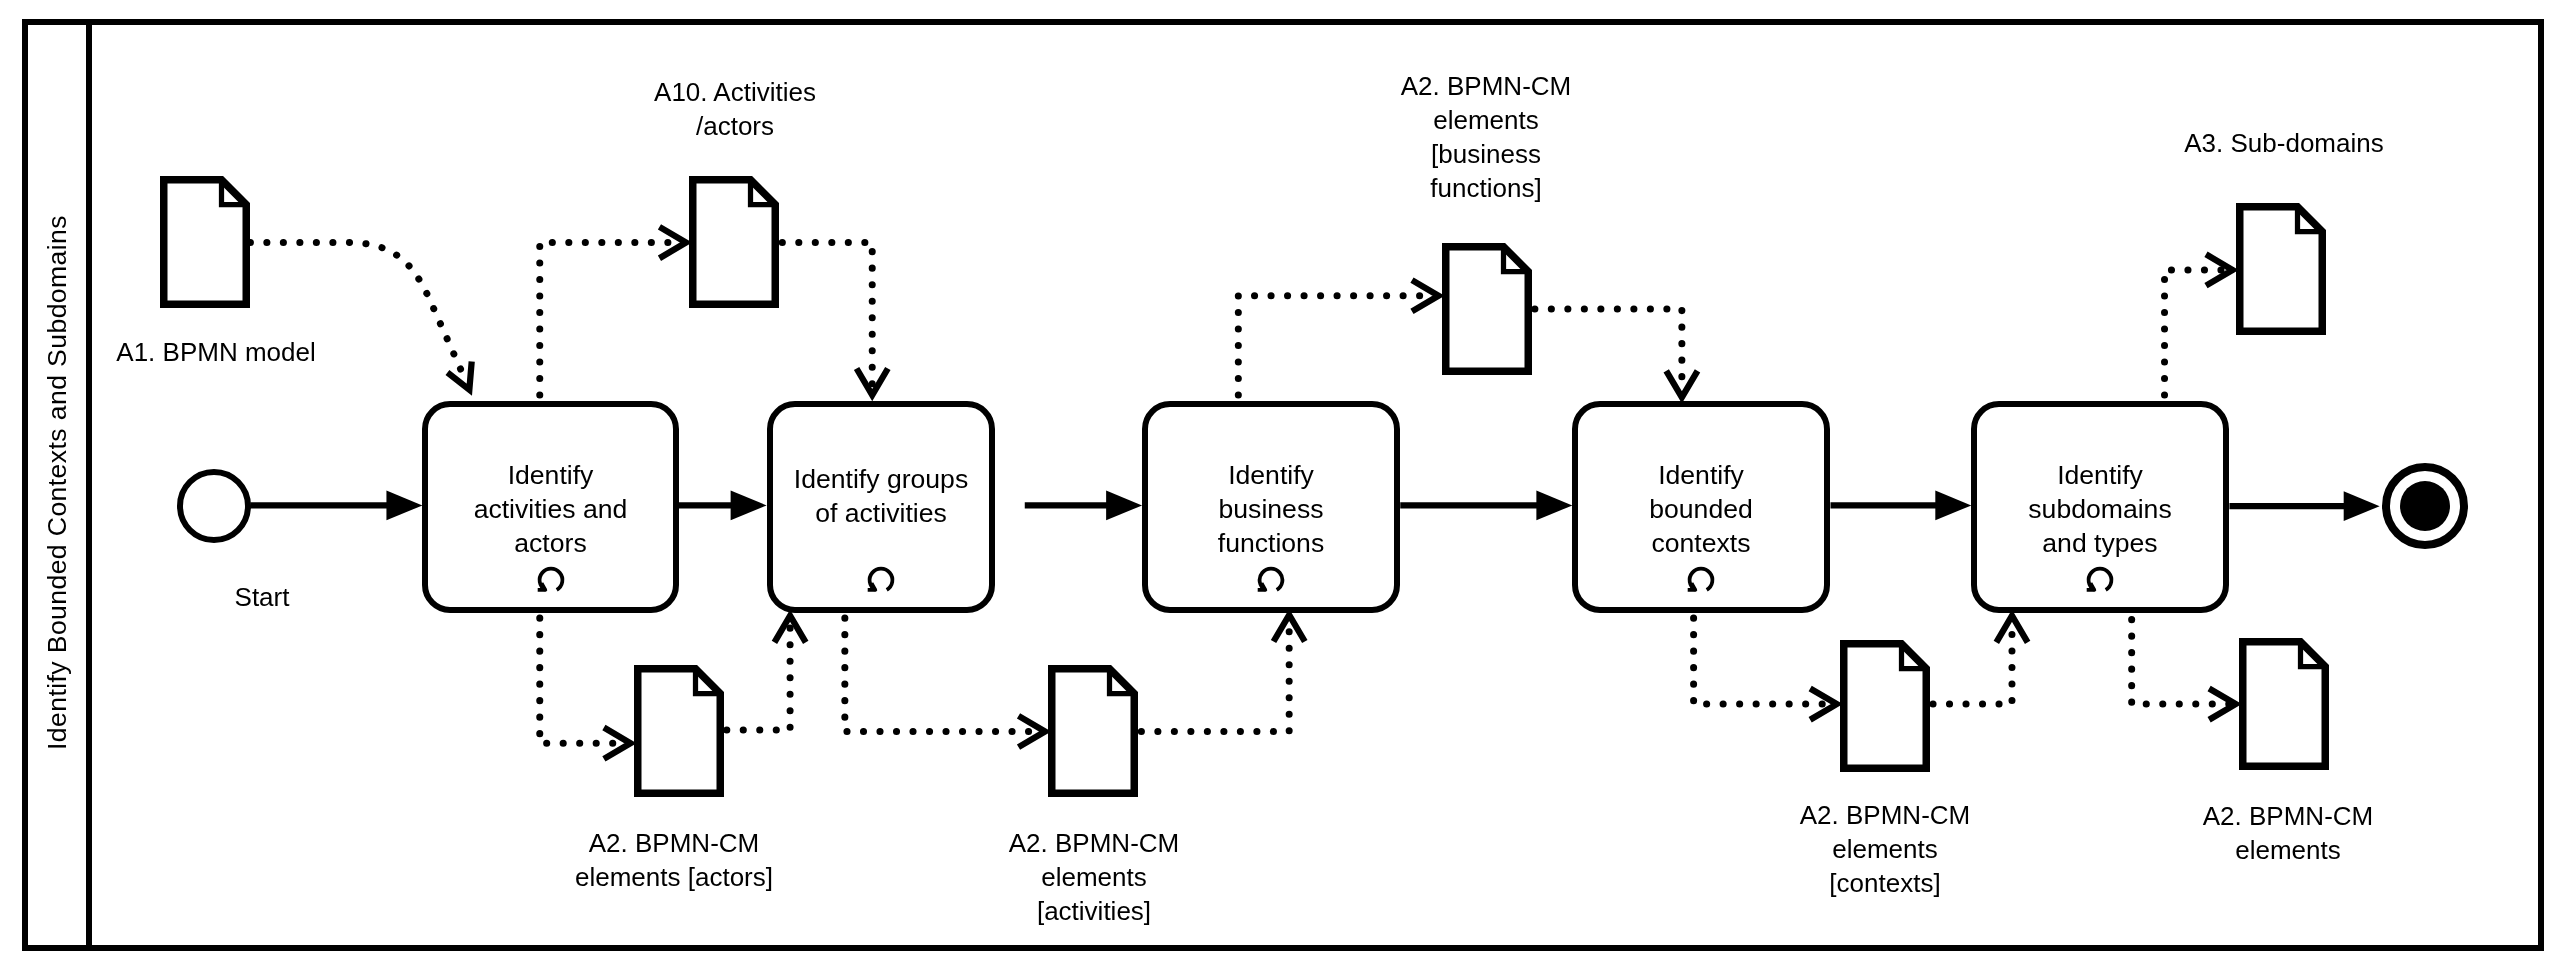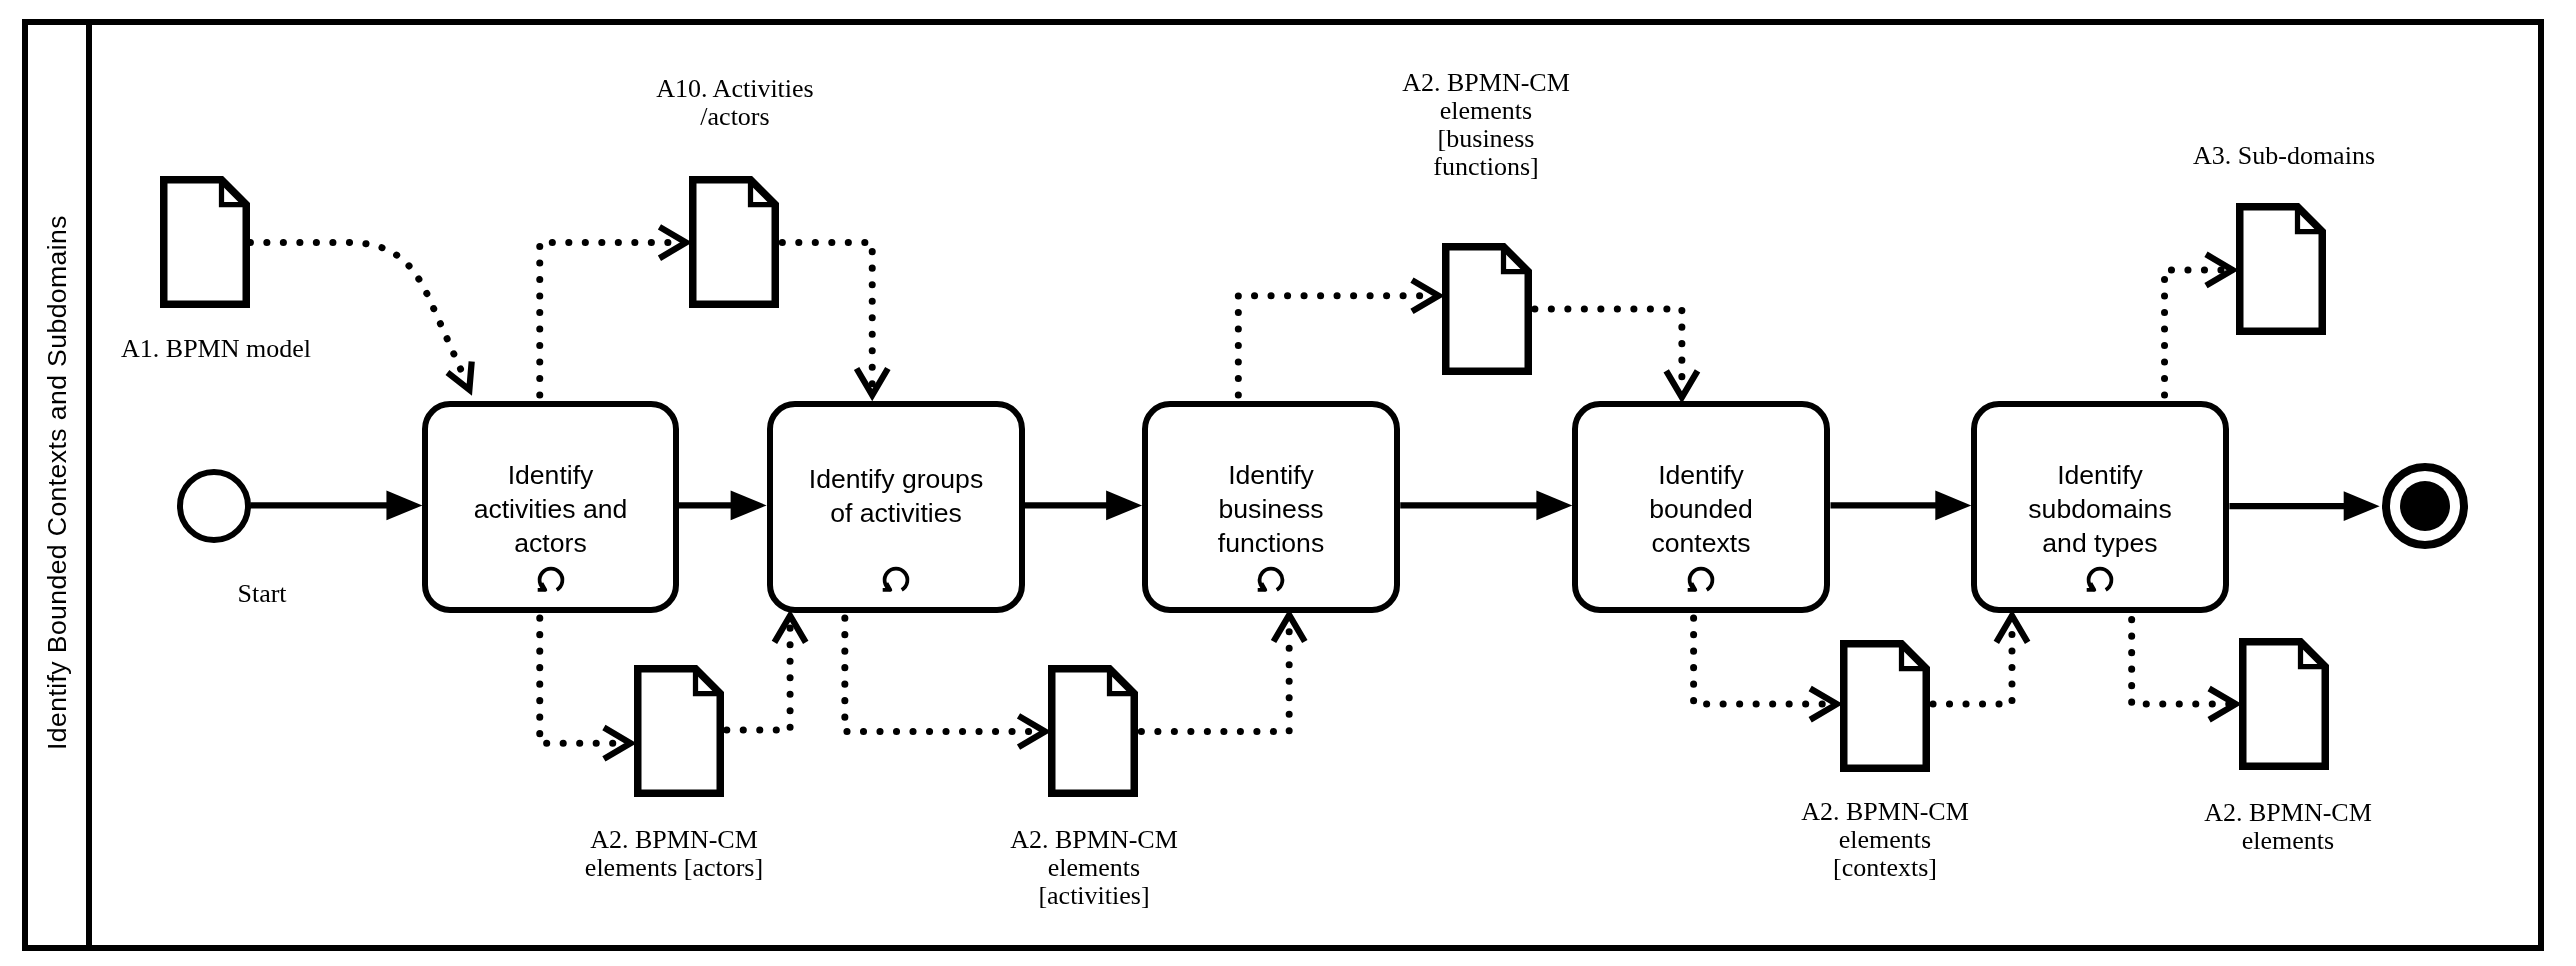--- a/index.html
+++ b/index.html
@@ -14,21 +14,21 @@
   
   .start-event{left:177px;top:469px;width:74px;height:74px;border:6.3px solid #000;border-radius:50%;background:#fff;box-sizing:border-box;}
   .end-event{left:2382px;top:463px;width:86px;height:86px;border:8.6px solid #000;border-radius:50%;background:#fff;box-sizing:border-box;display:flex;align-items:center;justify-content:center;}
   .end-inner{width:50px;height:50px;border-radius:50%;background:#000;}
   
   .task{border:6.3px solid #000;border-radius:28px;background:#fff;box-sizing:border-box;
         height:212px;top:401px;display:flex;align-items:flex-start;justify-content:center;}
   .task-label{width:100%;padding-top:51px;text-align:center;font-size:26.6px;line-height:34px;white-space:pre-line;}
   .loop{position:absolute;bottom:7.8px;left:50%;transform:translateX(-50%);}
   
-  .lbl{font-size:26px;line-height:28px;text-align:center;white-space:pre-line;transform:translateX(-50%);font-family:Liberation Serif, serif;}
+  .lbl{font-size:26px;line-height:34px;text-align:center;white-space:pre-line;transform:translateX(-50%);}
   .doc{width:90px;height:136px;}
   svg{display:block;}
   .overlay{left:0;top:0;}
 </style>
 </head>
 <body>
 
 <div class="abs lane"></div>
 <div class="abs lane-divider"></div>
 <div class="abs lane-titlebox">
@@ -92,21 +92,21 @@
 
 <div class="abs task" style="left:422px;width:257px;">
   <div class="task-label">Identify
 activities and
 actors</div>
   <svg class="loop" width="38" height="38" viewBox="0 0 50 50">
     <path d="M32.5,38 A15,15 0 1 0 17.5,38" stroke="#000" stroke-width="5" fill="none"></path>
     <path d="M12.5,29.3 L17.5,38 L7.5,38" stroke="#000" stroke-width="5" fill="none" stroke-linejoin="round"></path>
   </svg>
 </div>
-<div class="abs task" style="left:767px;width:258px;">
+<div class="abs task" style="left:767px;width:228px;">
   <div class="task-label" style="padding-top:55px;">Identify groups
 of activities</div>
   <svg class="loop" width="38" height="38" viewBox="0 0 50 50">
     <path d="M32.5,38 A15,15 0 1 0 17.5,38" stroke="#000" stroke-width="5" fill="none"></path>
     <path d="M12.5,29.3 L17.5,38 L7.5,38" stroke="#000" stroke-width="5" fill="none" stroke-linejoin="round"></path>
   </svg>
 </div>
 <div class="abs task" style="left:1142px;width:258px;">
   <div class="task-label">Identify
 business
@@ -191,21 +191,21 @@
 <div class="abs lbl" style="left:1885px;top:798px;">A2. BPMN-CM
 elements
 [contexts]</div>
 
 <div class="abs doc" style="left:2236px;top:201px;">
   <svg width="90" height="136" viewBox="0 0 120 176">
     <path d="M5,5 H82 L115,38 V171 H5 Z" fill="#fff" stroke="#000" stroke-width="10"></path>
     <path d="M82,5 V38 H115" fill="none" stroke="#000" stroke-width="7"></path>
   </svg>
 </div>
-<div class="abs lbl" style="left:2284px;top:142px;">A3. Sub-domains</div>
+<div class="abs lbl" style="left:2284px;top:126px;">A3. Sub-domains</div>
 
 <div class="abs doc" style="left:2239px;top:636px;">
   <svg width="90" height="136" viewBox="0 0 120 176">
     <path d="M5,5 H82 L115,38 V171 H5 Z" fill="#fff" stroke="#000" stroke-width="10"></path>
     <path d="M82,5 V38 H115" fill="none" stroke="#000" stroke-width="7"></path>
   </svg>
 </div>
 <div class="abs lbl" style="left:2288px;top:799px;">A2. BPMN-CM
 elements</div>
 

